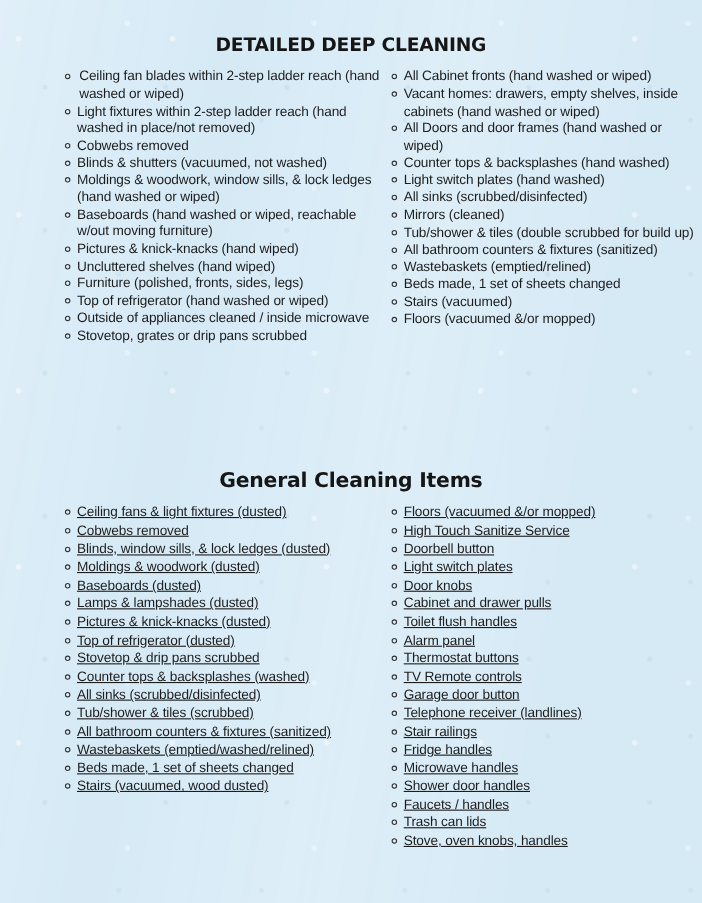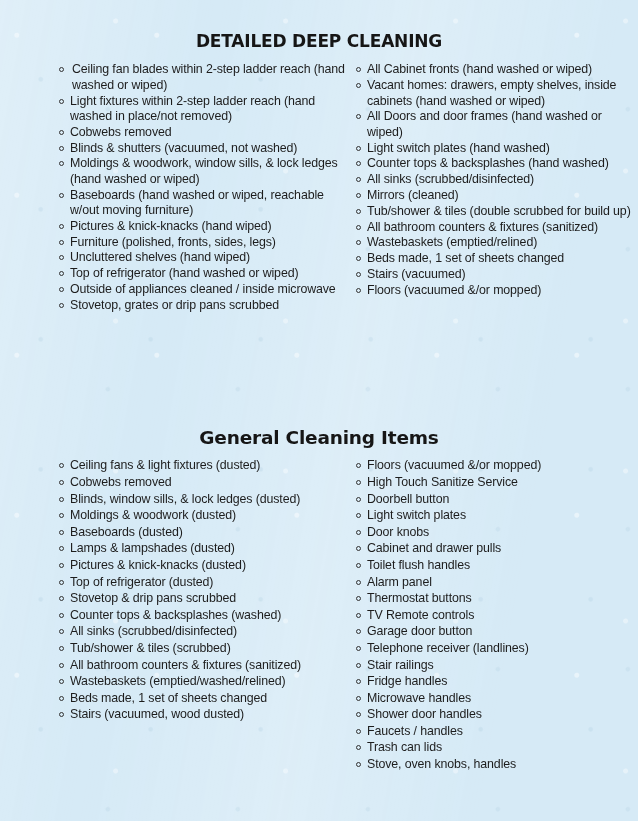--- a/index.html
+++ b/index.html
@@ -98,20 +98,21 @@
     width: 3px;
     height: 3px;
     border: 1px solid #333;
     border-radius: 50%;
     background: transparent;
   }
   
   #section-general ul.checklist li {
     font-size: 12.4px;
     line-height: 16.1px;
+    text-decoration: underline;
   }
   #section-general ul.checklist li::before {
     top: 6px;
   }
   #section-deep ul.checklist li {
     line-height: 15.4px;
     margin-bottom: 0.4px;
   }
   
   #deep-left-list li:first-child { padding-left: 14px; }
@@ -128,34 +129,34 @@
     <div class="columns">
       <div class="col col-left">
         <ul class="checklist" id="deep-left-list">
             <li>Ceiling fan blades within 2-step ladder reach (hand washed or wiped)</li>
             <li>Light fixtures within 2-step ladder reach (hand washed in place/not removed)</li>
             <li>Cobwebs removed</li>
             <li>Blinds &amp; shutters (vacuumed, not washed)</li>
             <li>Moldings &amp; woodwork, window sills, &amp; lock ledges (hand washed or wiped)</li>
             <li>Baseboards (hand washed or wiped, reachable w/out moving furniture)</li>
             <li>Pictures &amp; knick-knacks (hand wiped)</li>
+            <li>Uncluttered shelves (hand wiped)</li>
             <li>Furniture (polished, fronts, sides, legs)</li>
-            <li>Uncluttered shelves (hand wiped)</li>
             <li>Top of refrigerator (hand washed or wiped)</li>
             <li>Outside of appliances cleaned / inside microwave</li>
             <li>Stovetop, grates or drip pans scrubbed</li>
           </ul>
       </div>
       <div class="col col-right">
         <ul class="checklist" id="deep-right-list">
             <li>All Cabinet fronts (hand washed or wiped)</li>
             <li>Vacant homes: drawers, empty shelves, inside cabinets (hand washed or wiped)</li>
             <li>All Doors and door frames (hand washed or wiped)</li>
+            <li>Counter tops &amp; backsplashes (hand washed)</li>
             <li>Light switch plates (hand washed)</li>
-            <li>Counter tops &amp; backsplashes (hand washed)</li>
             <li>All sinks (scrubbed/disinfected)</li>
             <li>Mirrors (cleaned)</li>
             <li>Tub/shower &amp; tiles (double scrubbed for build up)</li>
             <li>All bathroom counters &amp; fixtures (sanitized)</li>
             <li>Wastebaskets (emptied/relined)</li>
             <li>Beds made, 1 set of sheets changed</li>
             <li>Stairs (vacuumed)</li>
             <li>Floors (vacuumed &amp;/or mopped)</li>
           </ul>
       </div>

